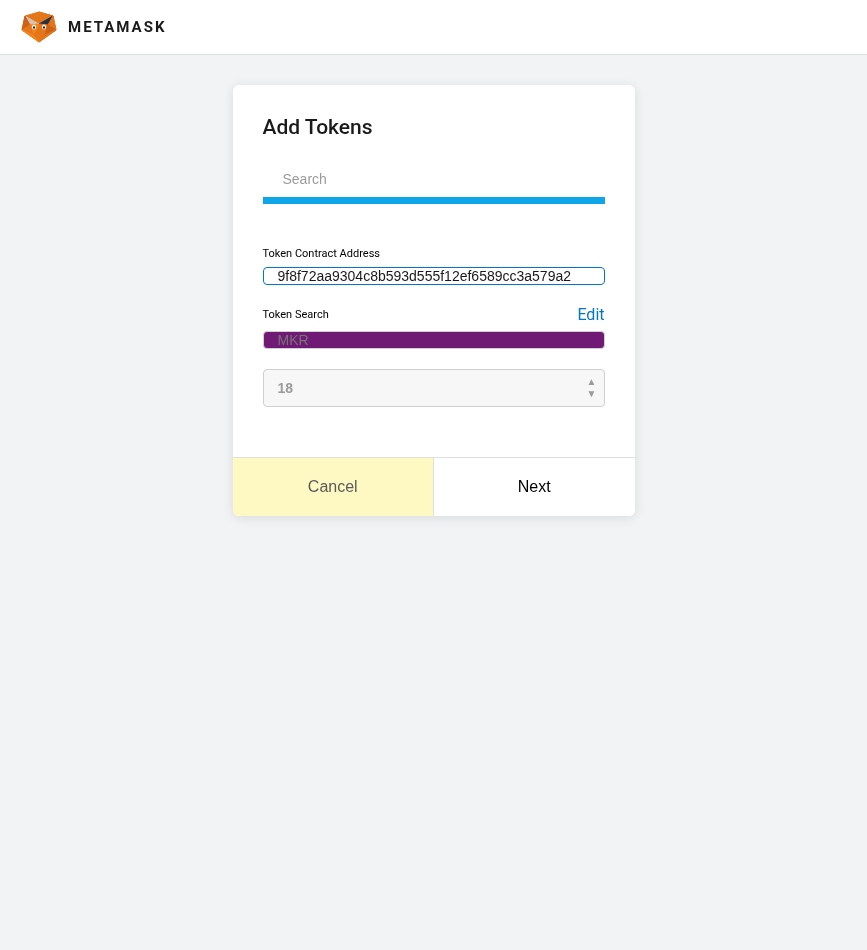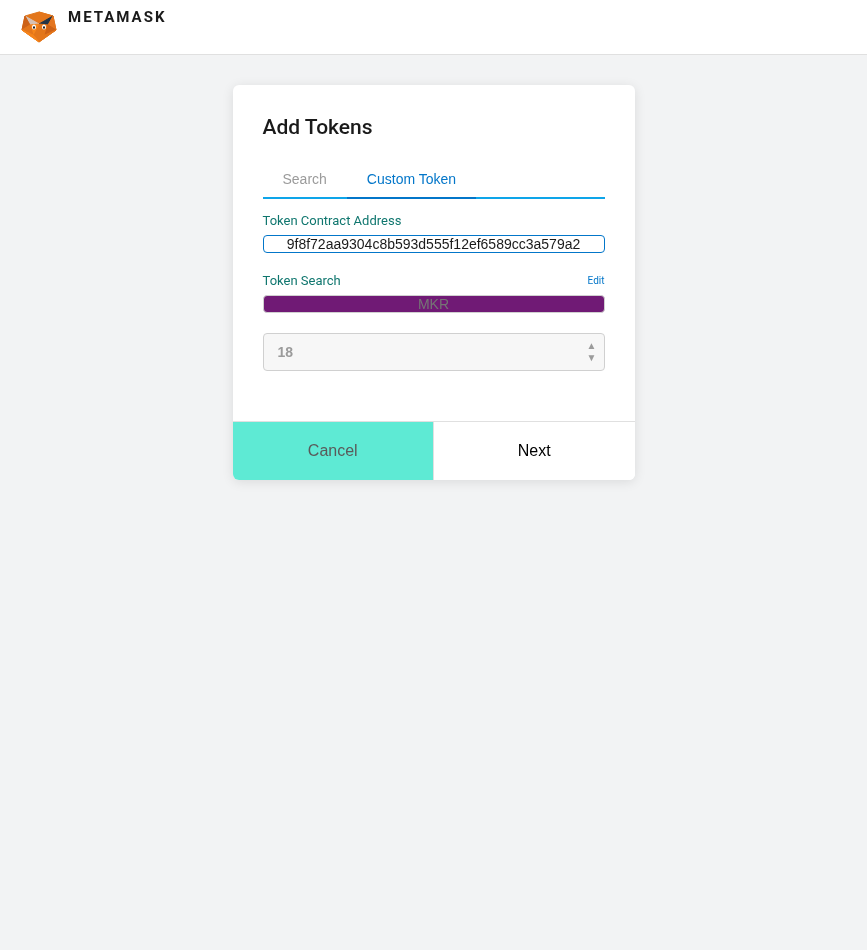--- a/index.html
+++ b/index.html
@@ -14,20 +14,21 @@
     .header {
       background: #ffffff;
       display: flex;
       align-items: center;
       padding: 10px 20px;
       height: 55px;
       border-bottom: 1px solid #e0e0e0;
     }
     .header-logo {
       display: flex;
+      align-items: center;
       gap: 10px;
     }
     .fox-icon {
       width: 38px;
       height: 38px;
     }
     .header-brand {
       font-size: 15px;
       font-weight: 700;
       letter-spacing: 2px;
@@ -57,22 +58,22 @@
     .card-title {
       font-size: 21px;
       font-weight: 500;
       color: #1a1a1a;
       margin-bottom: 22px;
     }
 
     
     .tabs {
       display: flex;
-      border-bottom: 2px solid #0ea5e9;
-      margin-bottom: 14px;
+      border-bottom: 7px solid #0ea5e9;
+      margin-bottom: 43px;
     }
     .tab {
       padding: 10px 20px;
       font-size: 14px;
       cursor: pointer;
       color: #9b9b9b;
       border-bottom: 2px solid transparent;
       margin-bottom: -2px;
       background: none;
       border-top: none;
@@ -89,40 +90,39 @@
     .form-group {
       margin-bottom: 20px;
     }
     .form-label-row {
       display: flex;
       justify-content: space-between;
       align-items: center;
       margin-bottom: 6px;
     }
     .form-label {
-      font-size: 13px;
-      color: #0f766e;
+      font-size: 11px;
+      color: #000000;
       font-weight: 400;
     }
     .form-edit-link {
-      font-size: 10px;
+      font-size: 16px;
       color: #0376c9;
       cursor: pointer;
       text-decoration: none;
     }
 
     .form-input {
       width: 100%;
       padding: 0 14px;
       border: 1px solid #0376c9;
       border-radius: 4px;
       font-size: 14px;
       color: #1a1a1a;
       outline: none;
-      text-align: center;
     }
     .form-input.disabled-look {
       background: #701a75;
       color: #9b9b9b;
       border-color: #d0d0d0;
       cursor: default;
     }
     .form-input-number {
       width: 100%;
       padding: 10px 14px;
@@ -159,21 +159,21 @@
     }
 
     
     .card-footer {
       display: flex;
       border-top: 1px solid #e0e0e0;
     }
     .btn-cancel {
       flex: 1;
       padding: 20px;
-      background: #5eead4;
+      background: #fef9c3;
       border: none;
       border-right: 1px solid #e0e0e0;
       font-size: 16px;
       color: #5a5a5a;
       cursor: pointer;
       font-weight: 400;
     }
     .btn-next {
       flex: 1;
       padding: 20px;
@@ -216,21 +216,20 @@
   </div>
 </div>
 
 <div class="main">
   <div class="card">
     <div class="card-body">
       <h1 class="card-title">Add Tokens</h1>
 
       <div class="tabs">
         <button class="tab">Search</button>
-        <button class="tab active">Custom Token</button>
       </div>
 
       <div class="form-group">
         <div class="form-label-row">
           <label class="form-label">Token Contract Address</label>
         </div>
         <input type="text" class="form-input" value="9f8f72aa9304c8b593d555f12ef6589cc3a579a2" style="">
       </div>
 
       <div class="form-group">

